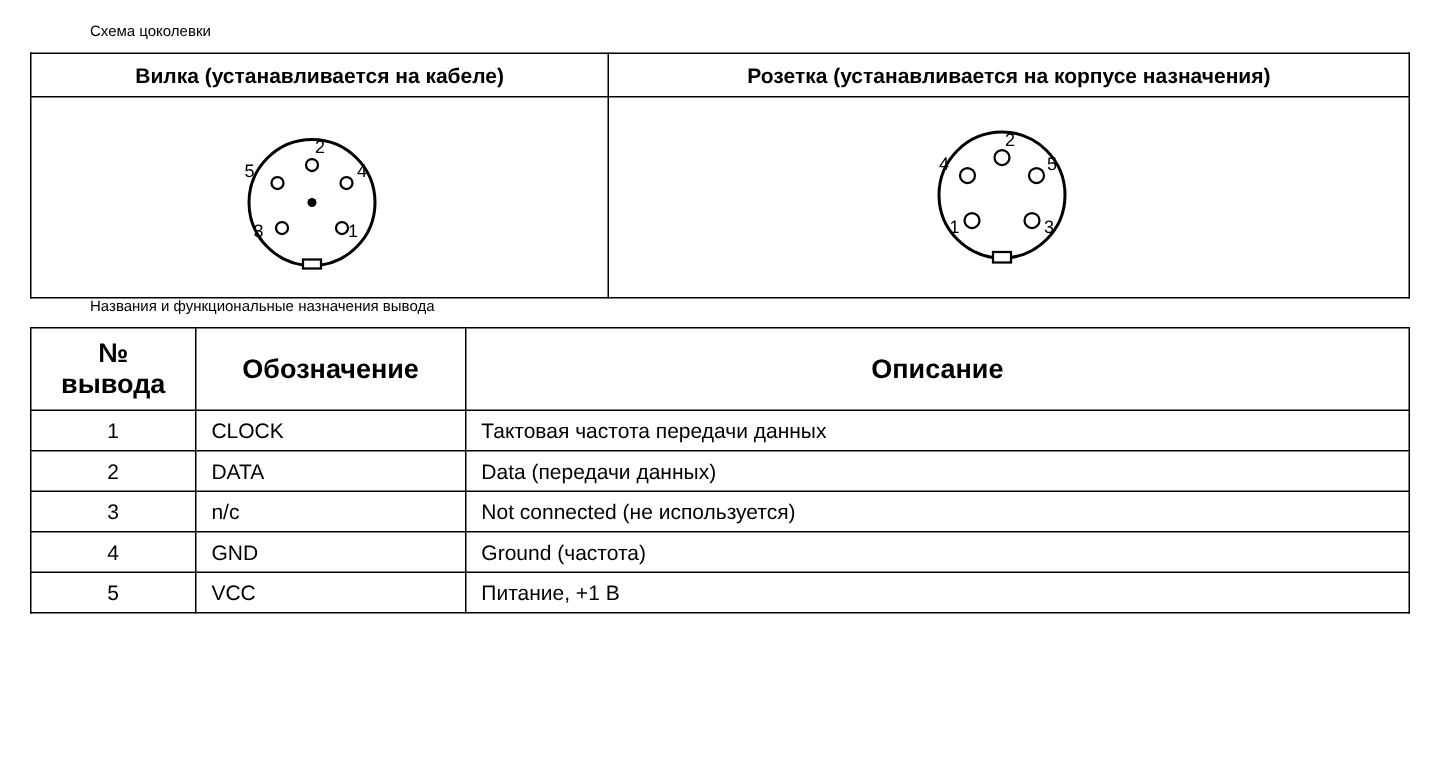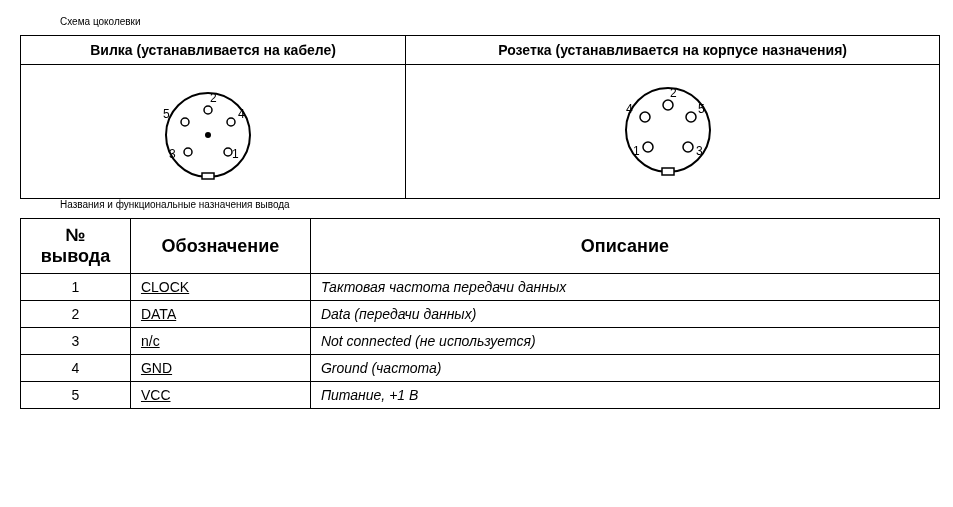--- a/index.html
+++ b/index.html
@@ -58,25 +58,23 @@
       padding: 5px 10px;
       font-size: 14px;
       vertical-align: middle;
     }
     .pin-table td:first-child {
       text-align: center;
       width: 110px;
     }
     .pin-table td:nth-child(2) {
       width: 180px;
-      text-decoration: underline;
     }
     .pin-table td:nth-child(3) {
       width: 630px;
-      font-style: italic;
     }
   </style>
 </head>
 <body>
 
 <div class="section-title">Схема цоколевки</div>
 
 <table class="connector-table">
   <thead>
     <tr>

